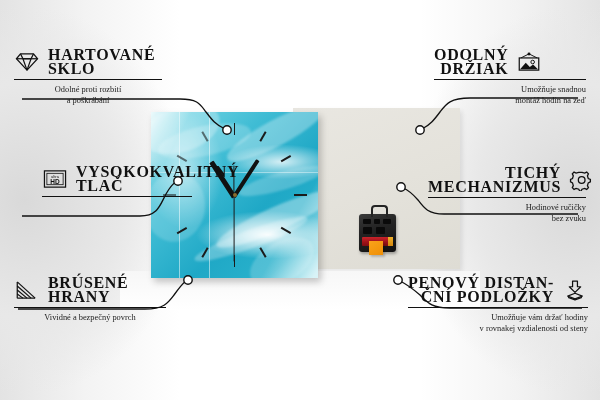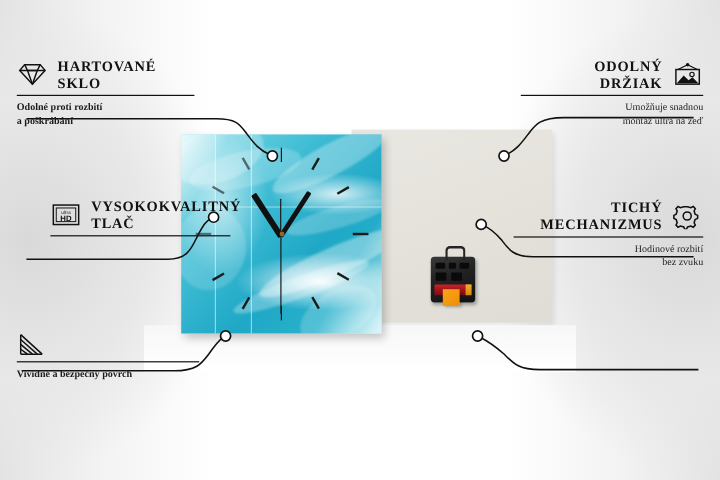--- a/index.html
+++ b/index.html
@@ -77,35 +77,35 @@
     background:linear-gradient(145deg,#f9a31a,#ef8f06);
     box-shadow:2px 2px 2px rgba(0,0,0,.18);
   }
 
   
   .lines{position:absolute;left:0;top:0;width:600px;height:400px;pointer-events:none;}
 
   .callout{position:absolute;}
   .co-title{
     font-family:"Liberation Serif", serif;
-    font-weight:700;font-size:12px;letter-spacing:.7px;
+    font-weight:700;font-size:16px;letter-spacing:.7px;
     color:#111;line-height:14px;text-transform:uppercase;
     white-space:pre-line;
   }
   .co-desc{
     font-family:"Liberation Serif", serif;
     font-size:8.4px;color:#1c1c1c;line-height:11px;white-space:pre-line;
   }
   .co-rule{height:1px;background:#111;margin:3px 0 4px 0;}
   .co-left .co-title{text-align:left;}
-  .co-left .co-desc{text-align:left;font-weight:bold;}
+  .co-left .co-desc{text-align:center;}
   .co-right .co-title{text-align:right;}
   .co-right .co-desc{text-align:right;}
   .row{display:flex;align-items:center;gap:8px;}
-  .row.rt{justify-content:flex-end;}
+  .row.rt{}
   .ico{width:26px;height:22px;flex:0 0 auto;display:block;}
 </style>
 </head>
 <body>
 
 <div id="stage">
 
   <div class="photo">
 
     <div class="wallpanel"></div>
@@ -223,55 +223,73 @@
       <svg class="ico" viewBox="0 0 32 26">
         <g stroke="#111" stroke-width="1.5" fill="none">
           <path d="M4,3 L26,23"></path>
             <path d="M4,8 L21,23"></path>
             <path d="M4,13 L16,23"></path>
           <path d="M4,18 L11,23"></path>
             <path d="M4,3 L4,23"></path>
             <path d="M4,23 L26,23"></path>
         </g>
       </svg>
+      <div class="co-title">BRÚSENÉ
+HRANY</div>
     </div>
     <div class="co-rule"></div>
     <div class="co-desc">Vividné a bezpečný povrch</div>
   </div>
 
   <div class="callout co-right" style="left:434px;top:48px;width:152px;">
     <div class="row rt">
       <div class="co-title">ODOLNÝ
 DRŽIAK</div>
       <svg class="ico" viewBox="0 0 32 26">
         <rect x="4" y="8" width="24" height="15" fill="none" stroke="#111" stroke-width="1.5"></rect>
         <path d="M16,3 L6,8 M16,3 L26,8" fill="none" stroke="#111" stroke-width="1.2"></path>
         <circle cx="16" cy="3.2" r="1.8" fill="#111"></circle>
         <circle cx="20.5" cy="13" r="2.2" fill="none" stroke="#111" stroke-width="1.2"></circle>
         <path d="M5,22 L12,14 L17,19 L21,16 L27,22 Z" fill="#111"></path>
       </svg>
     </div>
     <div class="co-rule"></div>
     <div class="co-desc">Umožňuje snadnou
-montáž ultra na zeď</div>
+montáž hodin na zeď</div>
   </div>
 
   <div class="callout co-right" style="left:428px;top:166px;width:158px;">
     <div class="row rt">
       <div class="co-title">TICHÝ
 MECHANIZMUS</div>
       <svg class="ico" viewBox="0 0 32 26">
         <g fill="none" stroke="#111" stroke-width="1.6">
           <path d="M16,3.5 l3.3,1 l2.5,-1.2 l2.1,2.1 l-1.2,2.5 l1,3.3 l2.6,1.2 v3 l-2.6,1.2 l-1,3.3
                    l1.2,2.5 l-2.1,2.1 l-2.5,-1.2 l-3.3,1 l-1.2,2.4 h-1.6 l-1.2,-2.4 l-3.3,-1 l-2.5,1.2
                    l-2.1,-2.1 l1.2,-2.5 l-1,-3.3 l-2.4,-1.2 v-3 l2.4,-1.2 l1,-3.3 l-1.2,-2.5 l2.1,-2.1
                    l2.5,1.2 l3.3,-1 Z"></path>
           <circle cx="15.6" cy="13" r="4.1"></circle>
         </g>
       </svg>
     </div>
     <div class="co-rule"></div>
-    <div class="co-desc">Hodinové rozbití
+    <div class="co-desc">Hodinové ručičky
 bez zvuku</div>
   </div>
 
+  <div class="callout co-right" style="left:408px;top:276px;width:180px;">
+    <div class="row rt">
+      <div class="co-title">PENOVÝ DISTAN-
+ČNÍ PODLOŽKY</div>
+      <svg class="ico" viewBox="0 0 32 26">
+        <g fill="none" stroke="#111" stroke-width="1.5" stroke-linejoin="round">
+          <path d="M13,2 h6 v7 h4 l-7,7 l-7,-7 h4 Z"></path>
+          <path d="M16,17 l9,3.5 l-9,3.5 l-9,-3.5 Z"></path>
+          <path d="M7.5,22 l8.5,3.2 l8.5,-3.2"></path>
+        </g>
+      </svg>
+    </div>
+    <div class="co-rule"></div>
+    <div class="co-desc">Umožňuje vám držať hodiny
+v rovnakej vzdialenosti od steny</div>
+  </div>
 
 </div>
 
 </body></html>

